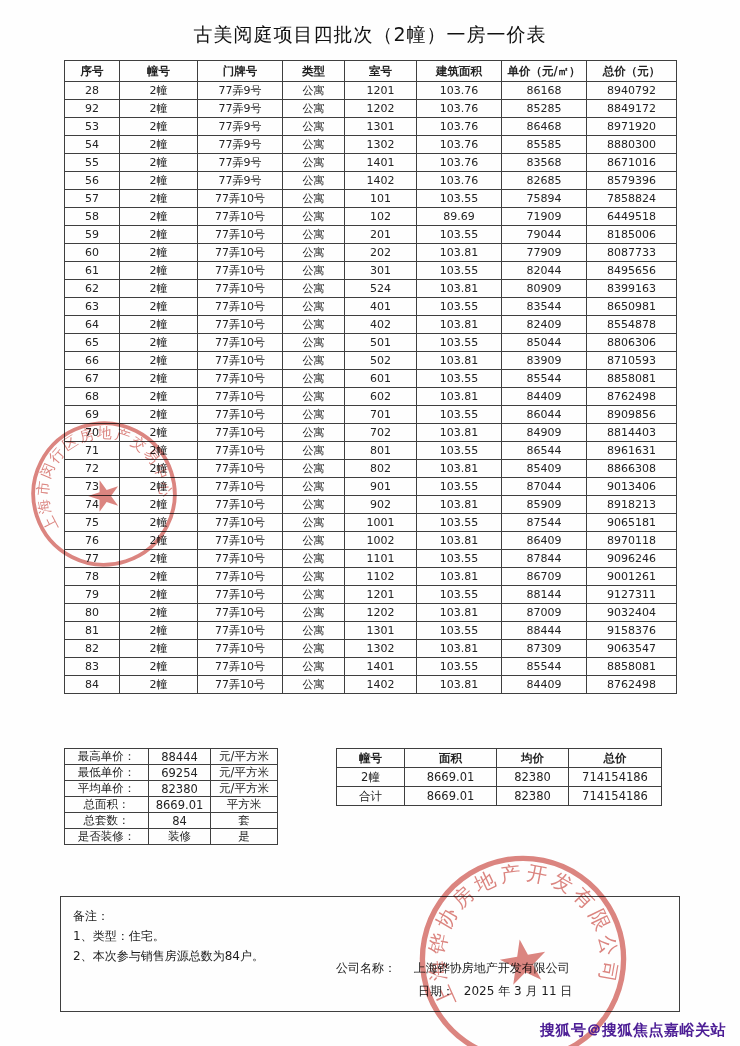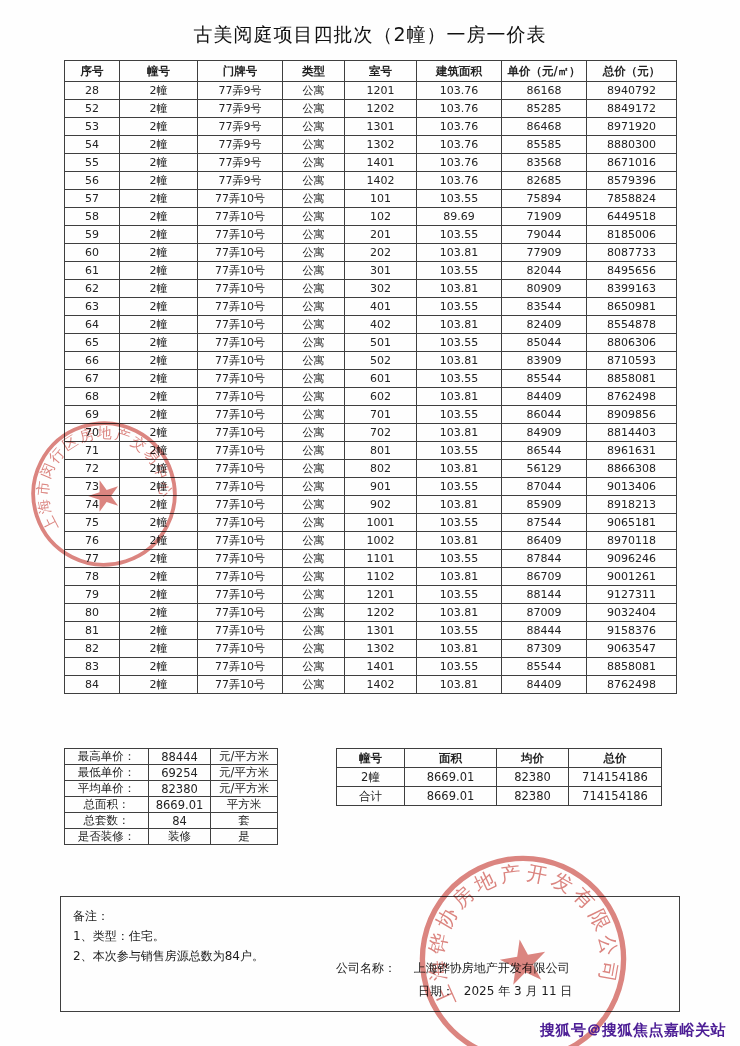--- a/index.html
+++ b/index.html
@@ -111,21 +111,21 @@
           <td>28</td>
           <td>2幢</td>
           <td>77弄9号</td>
           <td>公寓</td>
           <td>1201</td>
           <td>103.76</td>
           <td>86168</td>
           <td>8940792</td>
         </tr>
         <tr>
-          <td>52</td>
+          <td>92</td>
           <td>2幢</td>
           <td>77弄9号</td>
           <td>公寓</td>
           <td>1202</td>
           <td>103.76</td>
           <td>85285</td>
           <td>8849172</td>
         </tr>
         <tr>
           <td>53</td>
@@ -215,21 +215,21 @@
           <td>301</td>
           <td>103.55</td>
           <td>82044</td>
           <td>8495656</td>
         </tr>
         <tr>
           <td>62</td>
           <td>2幢</td>
           <td>77弄10号</td>
           <td>公寓</td>
-          <td>302</td>
+          <td>524</td>
           <td>103.81</td>
           <td>80909</td>
           <td>8399163</td>
         </tr>
         <tr>
           <td>63</td>
           <td>2幢</td>
           <td>77弄10号</td>
           <td>公寓</td>
           <td>401</td>
@@ -317,21 +317,21 @@
           <td>86544</td>
           <td>8961631</td>
         </tr>
         <tr>
           <td>72</td>
           <td>2幢</td>
           <td>77弄10号</td>
           <td>公寓</td>
           <td>802</td>
           <td>103.81</td>
-          <td>56129</td>
+          <td>85409</td>
           <td>8866308</td>
         </tr>
         <tr>
           <td>73</td>
           <td>2幢</td>
           <td>77弄10号</td>
           <td>公寓</td>
           <td>901</td>
           <td>103.55</td>
           <td>87044</td>

